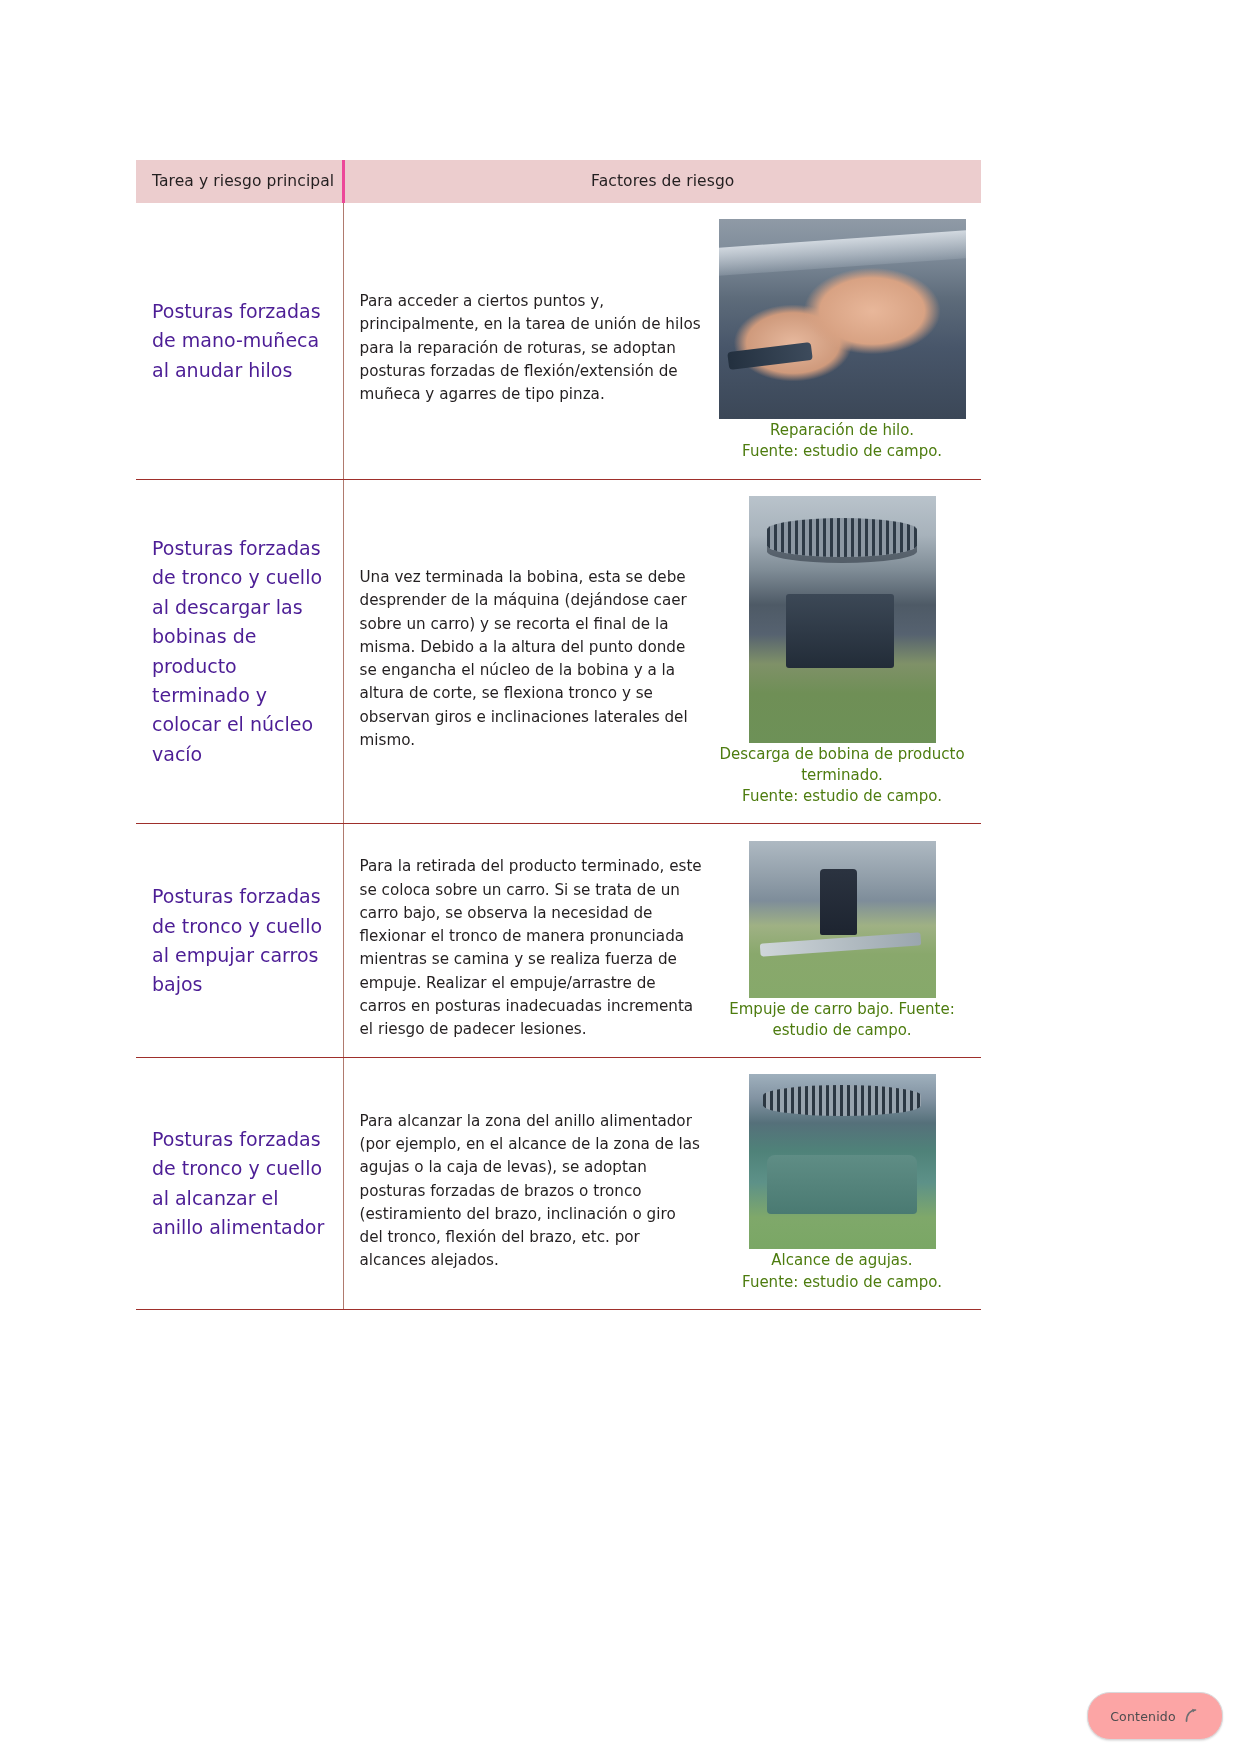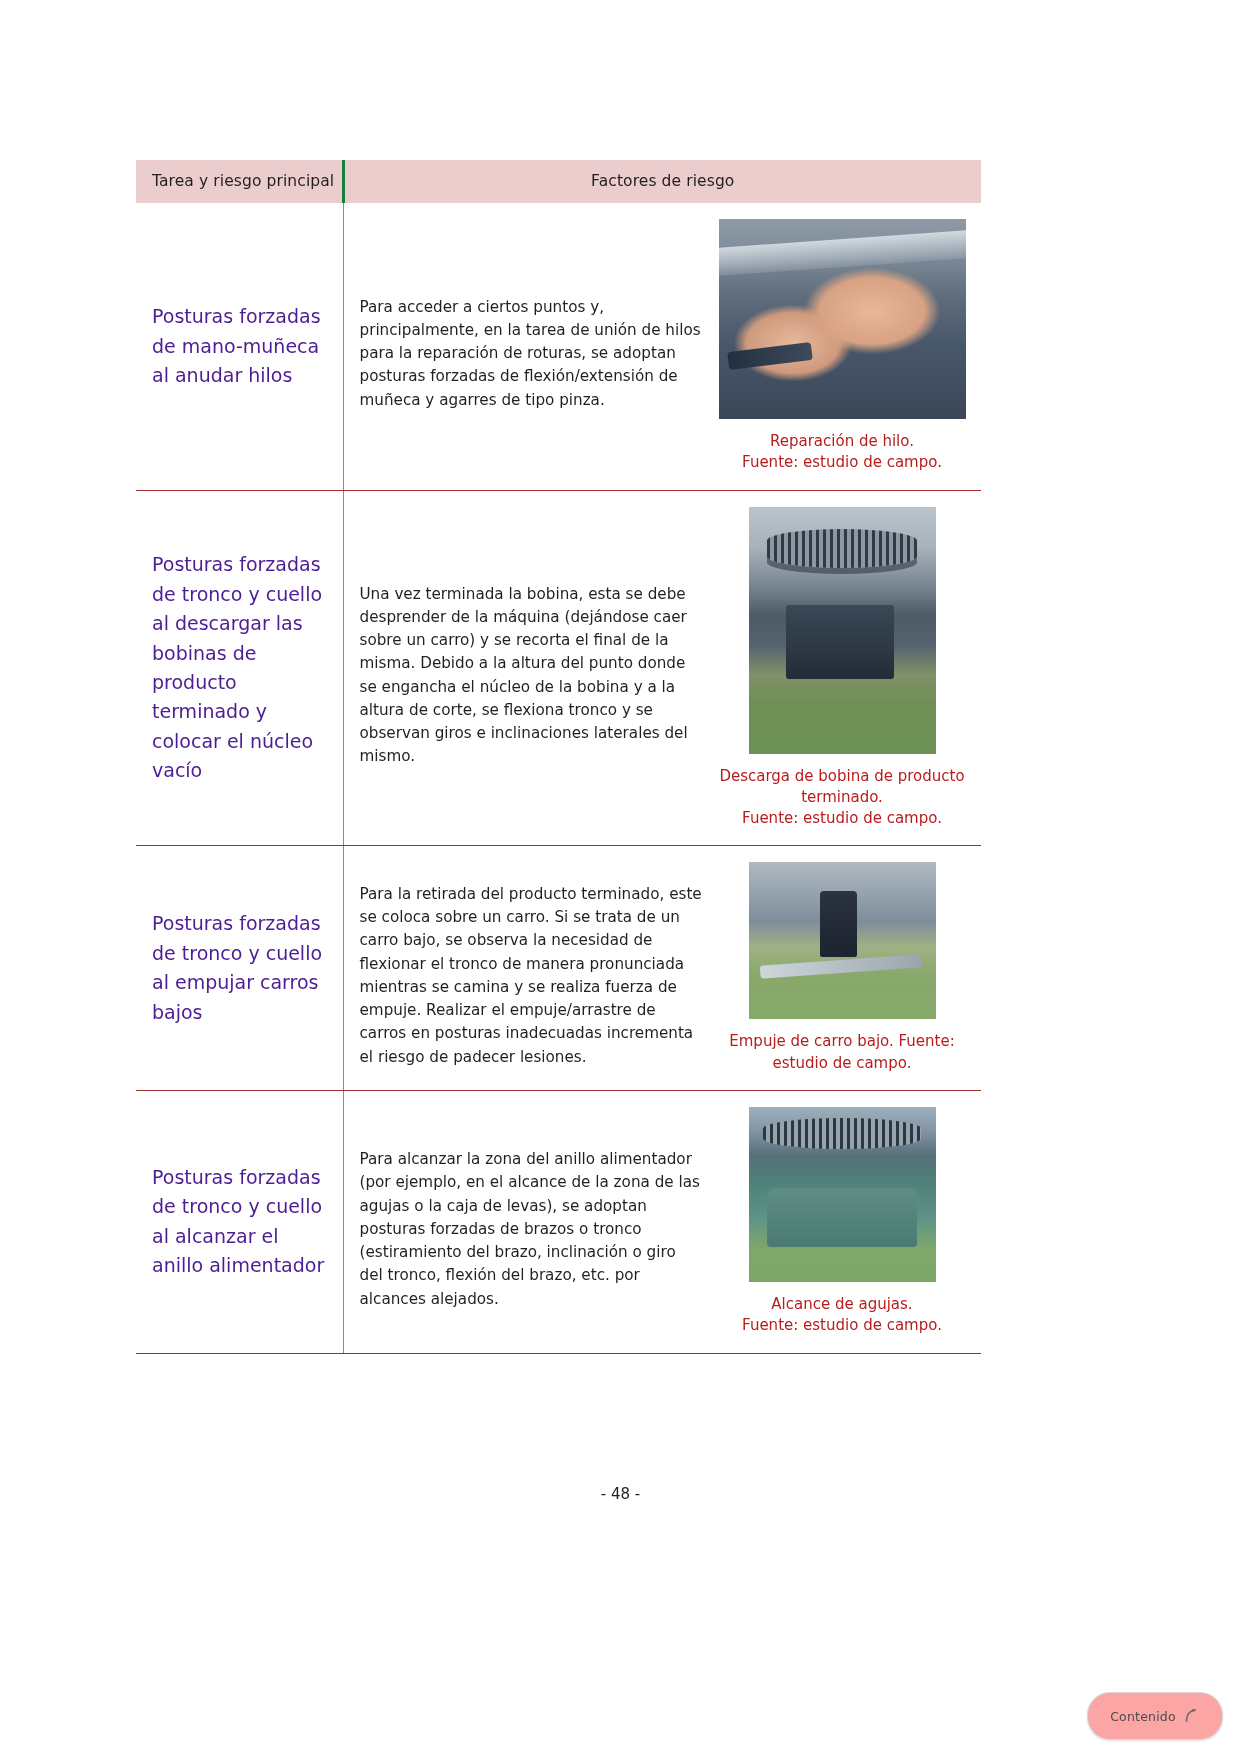--- a/index.html
+++ b/index.html
@@ -47,21 +47,21 @@
   }
   .risk-table thead th.task-head {
     text-align: left;
     padding-left: 16px;
   }
   .risk-table thead th.facts-head {
     text-align: center;
   }
   
   .risk-table thead th.task-head {
-    border-right: 3px solid #15803d;
+    border-right: 3px solid #ec4899;
     margin-left: 20px;
   }
 
   .risk-table tbody td {
     border-bottom: 1.6px solid #9e2f2b;
     vertical-align: middle;
     padding: 0;
   }
   .risk-table tbody tr:first-child td {
     border-top: none;
@@ -92,22 +92,22 @@
     margin-top: 15px;
   }
   .facts-media {
     flex: 0 0 auto;
     width: 250px;
     text-align: center;
   }
   .facts-caption {
     font-size: 15px;
     line-height: 1.42;
-    color: #b91c1c;
-    margin-top: 12px;
+    color: #4d7c0f;
+    margin-top: 1px;
     text-align: center;
   }
 
   
   .photo {
     position: relative;
     overflow: hidden;
     display: block;
     margin: 0 auto;
     background: #9aa3ab;
@@ -310,21 +310,20 @@
               <div class="facts-caption" style="white-space: pre-line;">Alcance de agujas.
 Fuente: estudio de campo.</div>
             </div>
           </div>
         </td>
       </tr>
 
     </tbody>
   </table>
 
-  <div class="page-number">- 48 -</div>
 
   <div class="contenido-btn">
     <span class="label">Contenido</span>
     <svg class="arrow-icon" viewBox="0 0 24 24">
       <path d="M6 19 C6 9, 12 4, 18 4" fill="none" stroke="#6d6e71" stroke-width="2.2" stroke-linecap="round"></path>
       <path d="M18 4 L13.5 2.2 L14.6 7.4 Z" fill="#6d6e71"></path>
     </svg>
   </div>
 
 </div>

